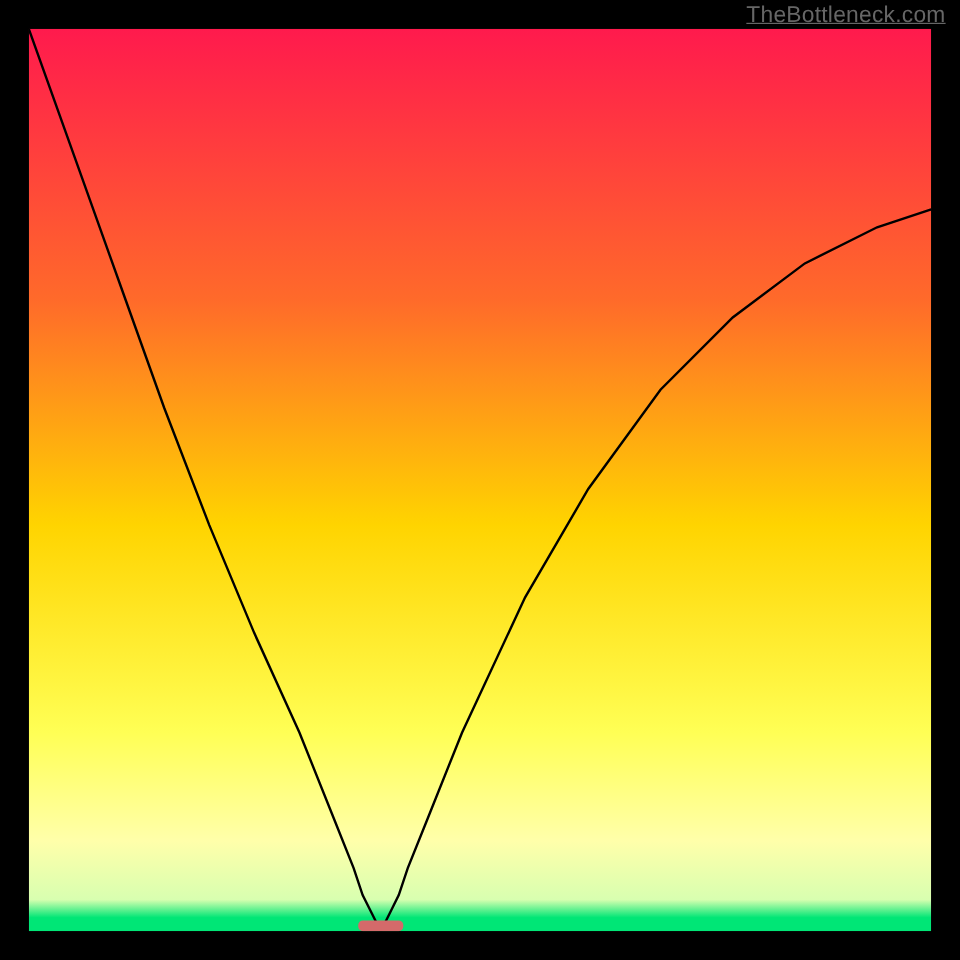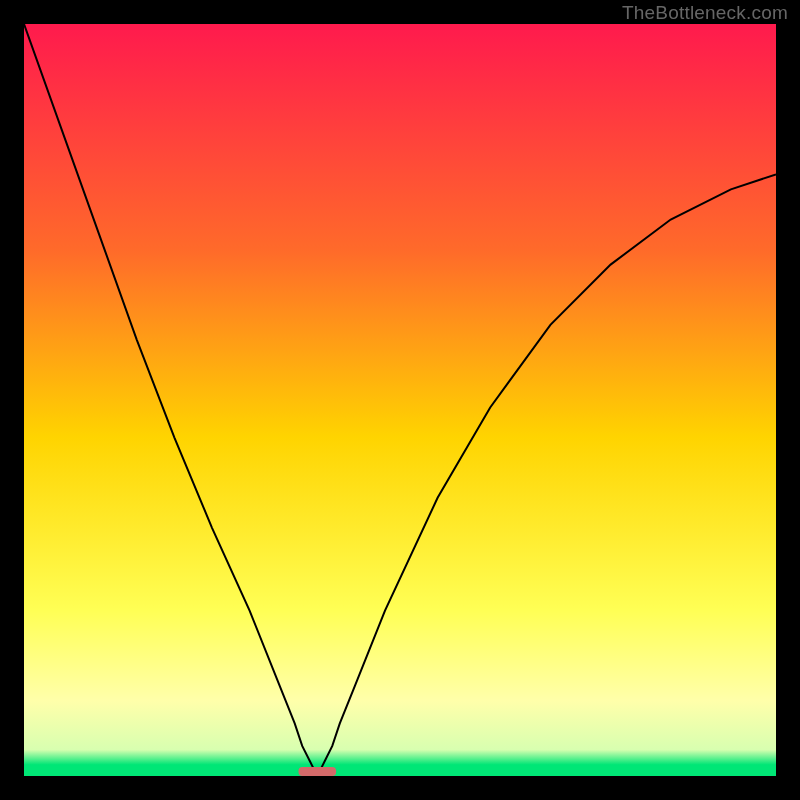--- a/index.html
+++ b/index.html
@@ -27,20 +27,21 @@
     height: 752px;
   }
   .watermark {
     position: absolute;
     top: 2px;
     right: 12px;
     color: #666;
     font-size: 19px;
     letter-spacing: 0.2px;
     font-weight: 500;
+    text-decoration: underline;
   }
 </style>
 </head>
 <body>
 
 <div class="watermark">TheBottleneck.com</div>
 
 <div class="frame">
   <svg class="plot-area" viewBox="0 0 752 752" preserveAspectRatio="none">
     <defs>

